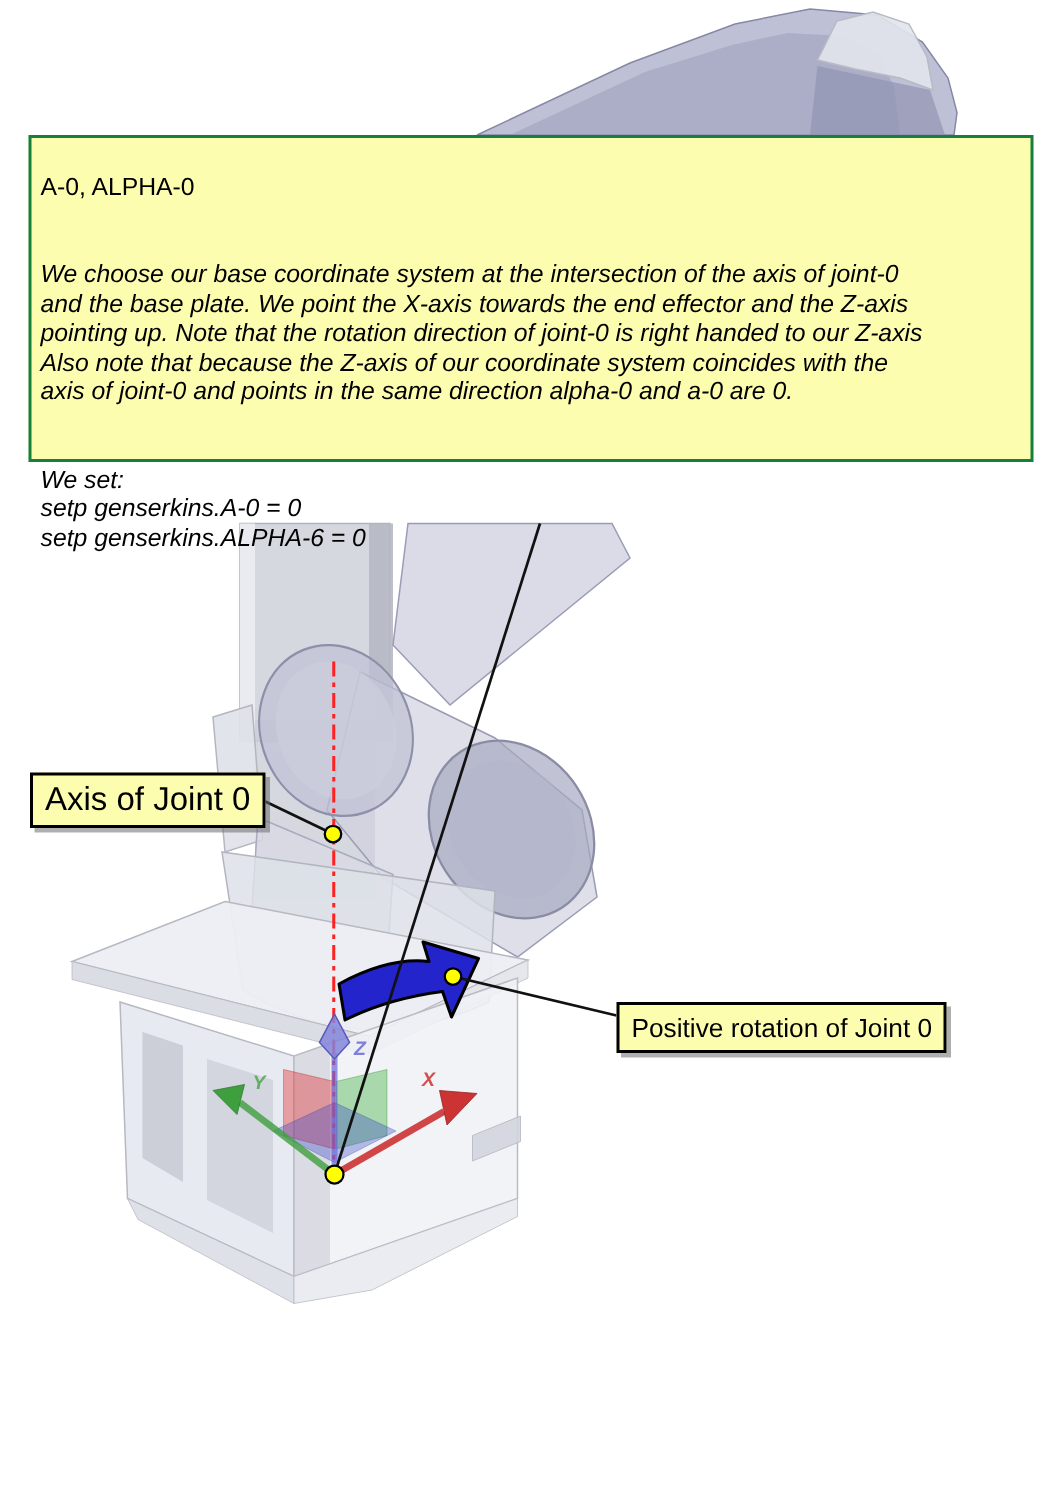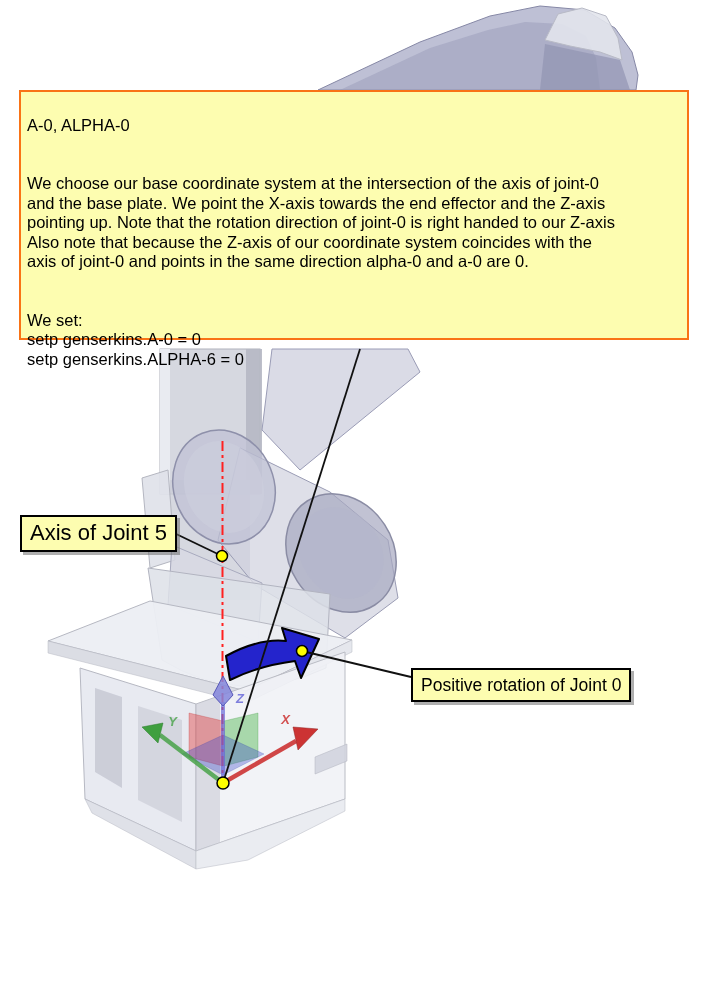--- a/index.html
+++ b/index.html
@@ -10,32 +10,32 @@
   #stage{position:absolute;left:0;top:0;width:707px;height:1000px;}
   .callout{
     position:absolute;
     background:var(--callout_bg,#fdfdb0);
     border:2px solid #000;
     box-shadow:3px 3px 0 rgba(110,110,110,.55);
     white-space:nowrap;
     z-index:5;
   }
   #info-box{
-    left:19px;top:90px;width:670px;height:250px;
+    left:19px;top:90px;width:670px;height:218px;
     background:var(--callout_bg,#fdfdb0);
-    border:2px solid #f97316;
+    border:2px solid #15803d;
     position:absolute;
     box-sizing:border-box;
     padding:4px 6px;
     font-size:16.5px;line-height:19.5px;
     z-index:4;
     white-space:pre-line;
   }
   #info-box .block{white-space:pre-line;}
-  #info-box .gap{margin-top:19.5px;}
+  #info-box .gap{margin-top:19.5px;font-style:italic;}
   #callout-axis{
     left:20px;top:515px;
     padding:2px 8px 3px 8px;
     font-size:22px;line-height:28px;
   }
   #callout-rotation{
     left:411px;top:668px;
     padding:3px 8px;
     font-size:17.5px;line-height:24px;
   }
@@ -131,17 +131,17 @@
   <div class="block gap">We choose our base coordinate system at the intersection of the axis of joint-0
 and the base plate. We point the X-axis towards the end effector and the Z-axis
 pointing up. Note that the rotation direction of joint-0 is right handed to our Z-axis
 Also note that because the Z-axis of our coordinate system coincides with the
 axis of joint-0 and points in the same direction alpha-0 and a-0 are 0.</div>
   <div class="block gap">We set:
 setp genserkins.A-0 = 0
 setp genserkins.ALPHA-6 = 0</div>
 </div>
 
-<div id="callout-axis" class="callout">Axis of Joint 5</div>
+<div id="callout-axis" class="callout">Axis of Joint 0</div>
 
 <div id="callout-rotation" class="callout">Positive rotation of Joint 0</div>
 
 </div>
 
 </body></html>

